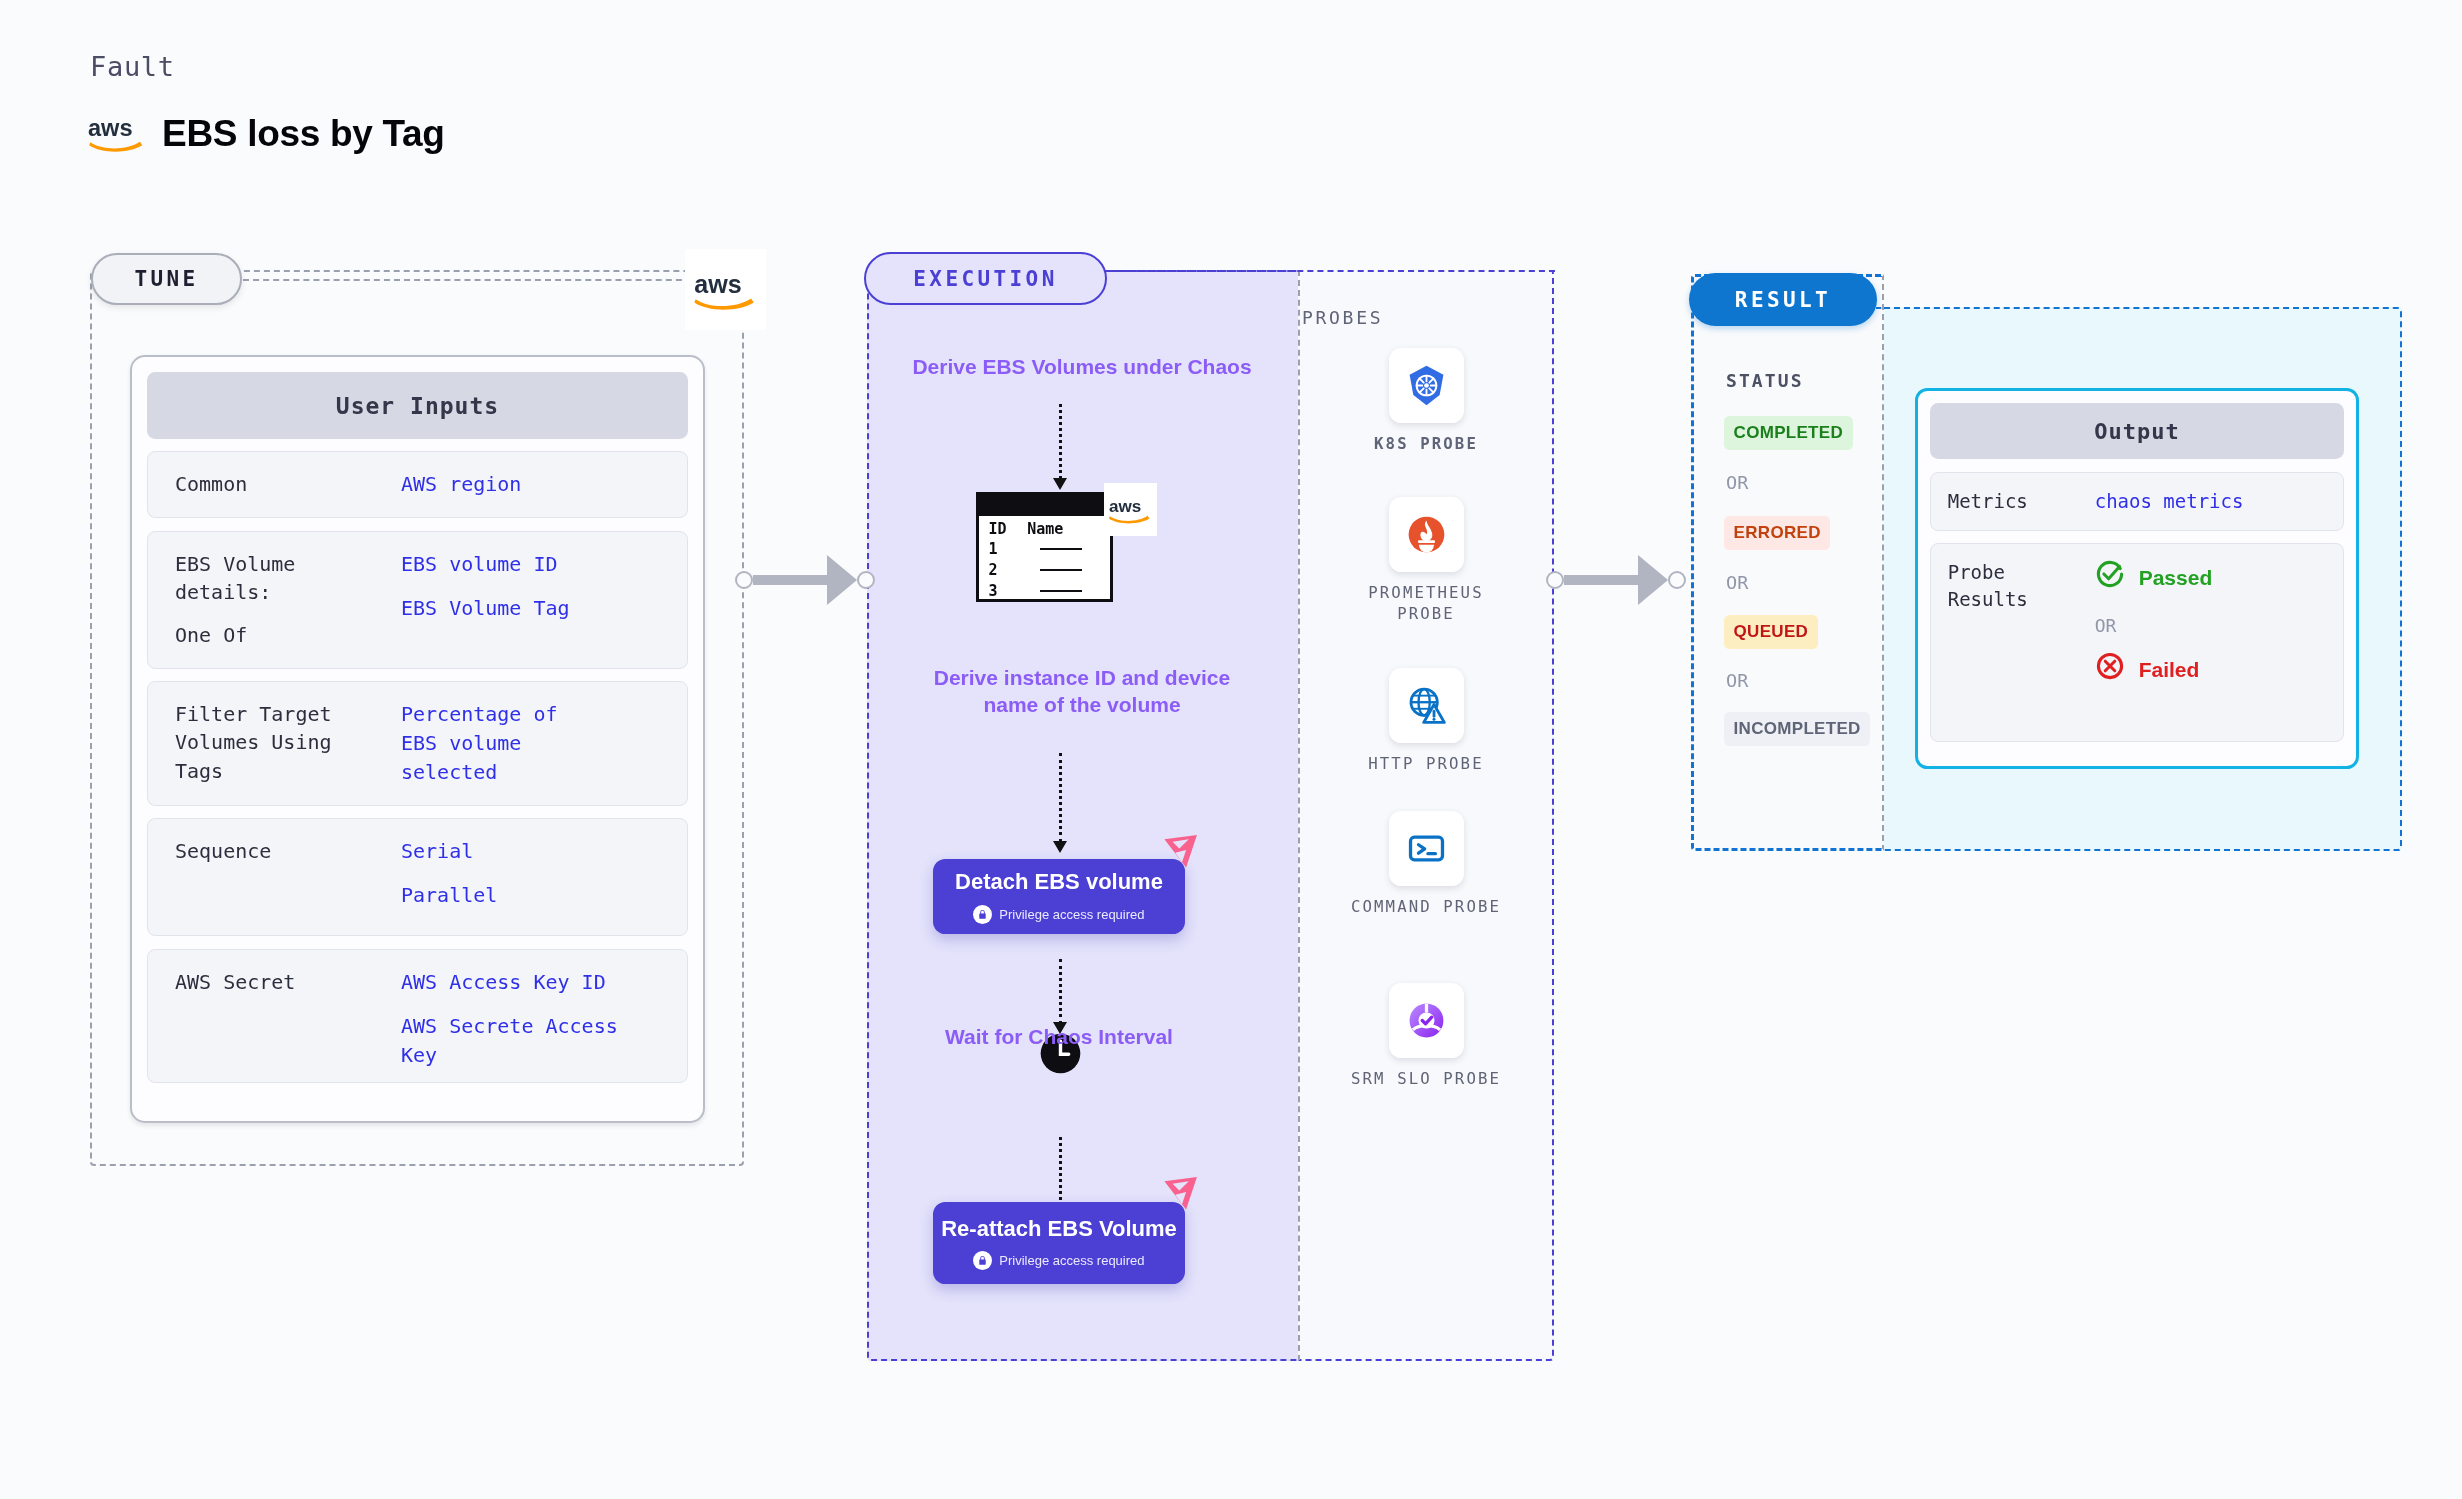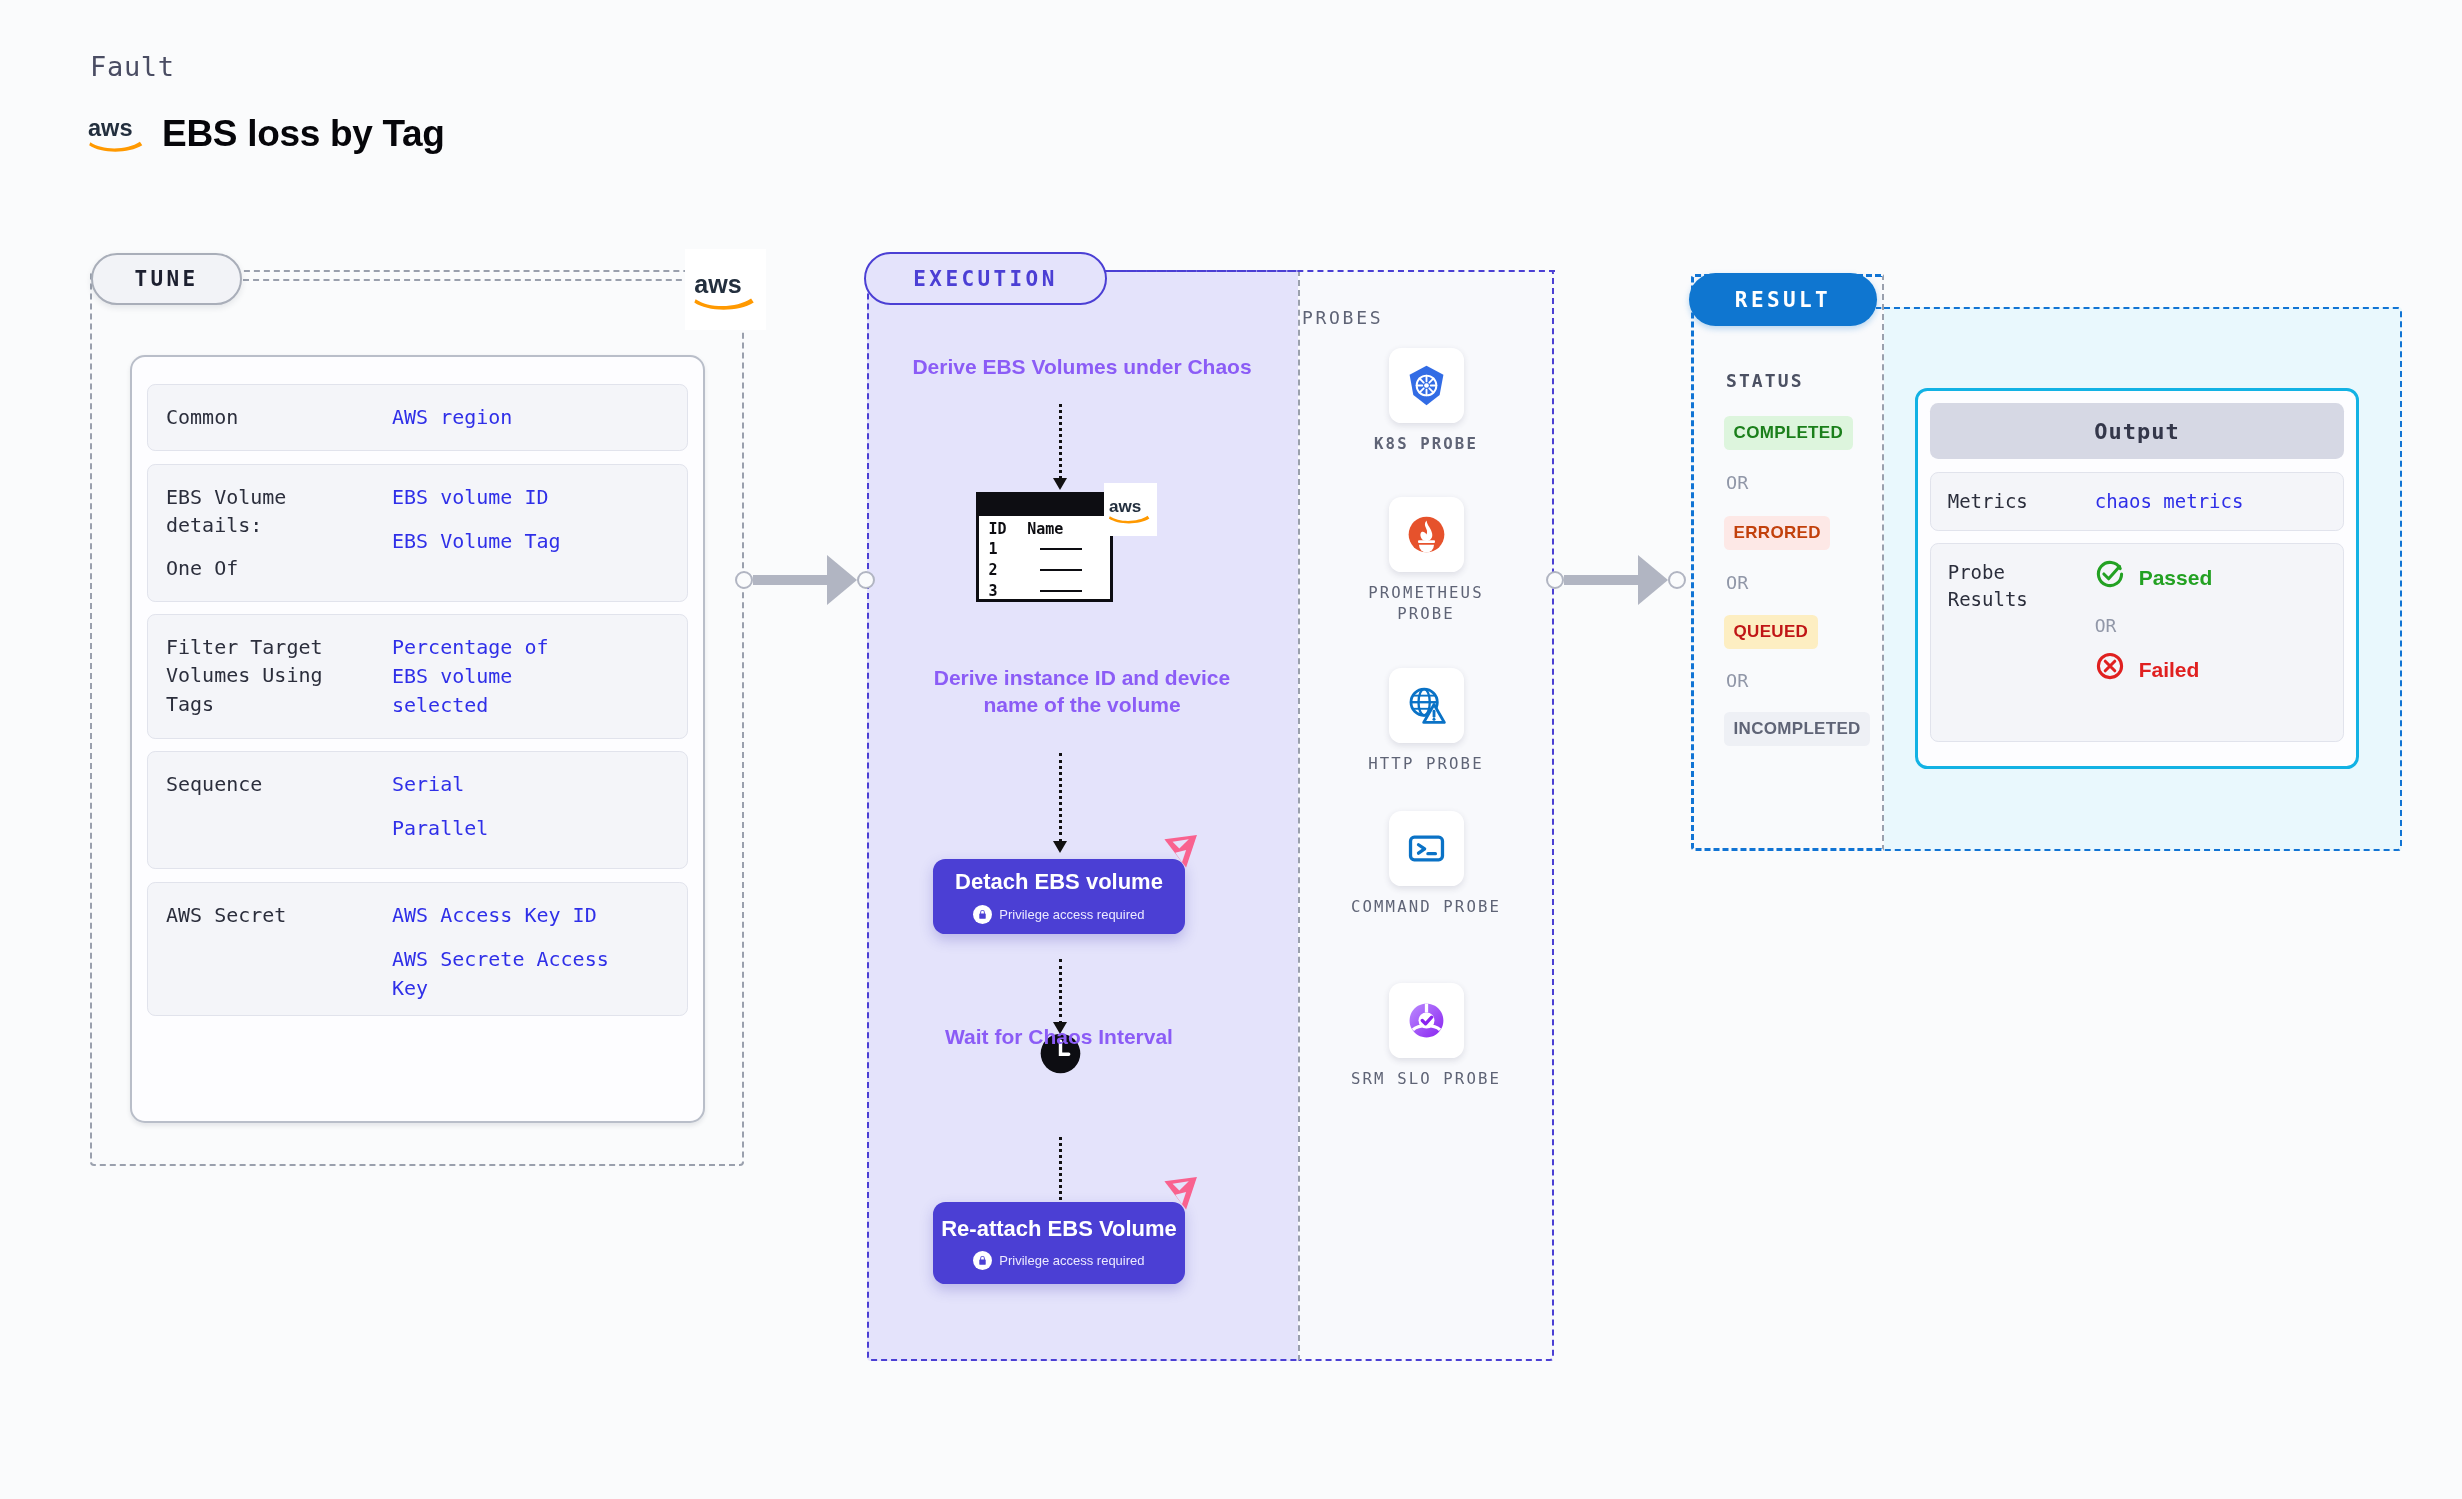--- a/index.html
+++ b/index.html
@@ -47,21 +47,21 @@
   }
   #user-inputs-card { left: 130px; top: 355px; width: 575px; height: 768px; padding: 15px; }
   .card-header {
     background:#d6d8e4; border-radius: 8.2px; height: 67px;
     display:flex; align-items:center; justify-content:center;
     font-family:"DejaVu Sans Mono", monospace; font-size: 23px; font-weight:bold; color:#34374a;
     letter-spacing: 1px;
   }
   .row {
     margin-top: 12.3px; background:#f4f5f9; border:1.4px solid #e1e3ec; border-radius: 8.2px;
-    display: flex; padding: 18px 18px;
+    display: flex; padding: 18px 27px;
   }
   .row .lbl {
     width: 226px; flex: 0 0 226px; font-family:"DejaVu Sans Mono", monospace;
     font-size: 20px; color:#2b2e3c; line-height: 1.42;
   }
   .row .vals { font-family:"DejaVu Sans Mono", monospace; font-size: 20px; color:#2f2fe8;
     line-height: 1.45; }
   .row .vals div + div { margin-top: 15px; }
 
   
@@ -169,20 +169,21 @@
 <div id="tune-dash"></div>
 <div class="pill" id="tune-pill">TUNE</div>
 <div id="aws-tune">
   <svg width="66" height="42" viewBox="0 0 100 60">
     <text x="2" y="34" font-family="'Liberation Sans',sans-serif" font-size="38" font-weight="bold" fill="#232f3e">aws</text>
     <path d="M4 44 C24 58, 66 58, 88 43 L92 49 C68 64, 22 63, 2 49 Z" fill="#ff9900"></path>
   </svg>
 </div>
 
 <div class="card-outer" id="user-inputs-card">
+  <div class="card-header">User Inputs</div>
 
   <div class="row">
     <div class="lbl">Common</div>
     <div class="vals">
       <div>AWS region</div>
     </div>
   </div>
 
   <div class="row">
     <div class="lbl">

